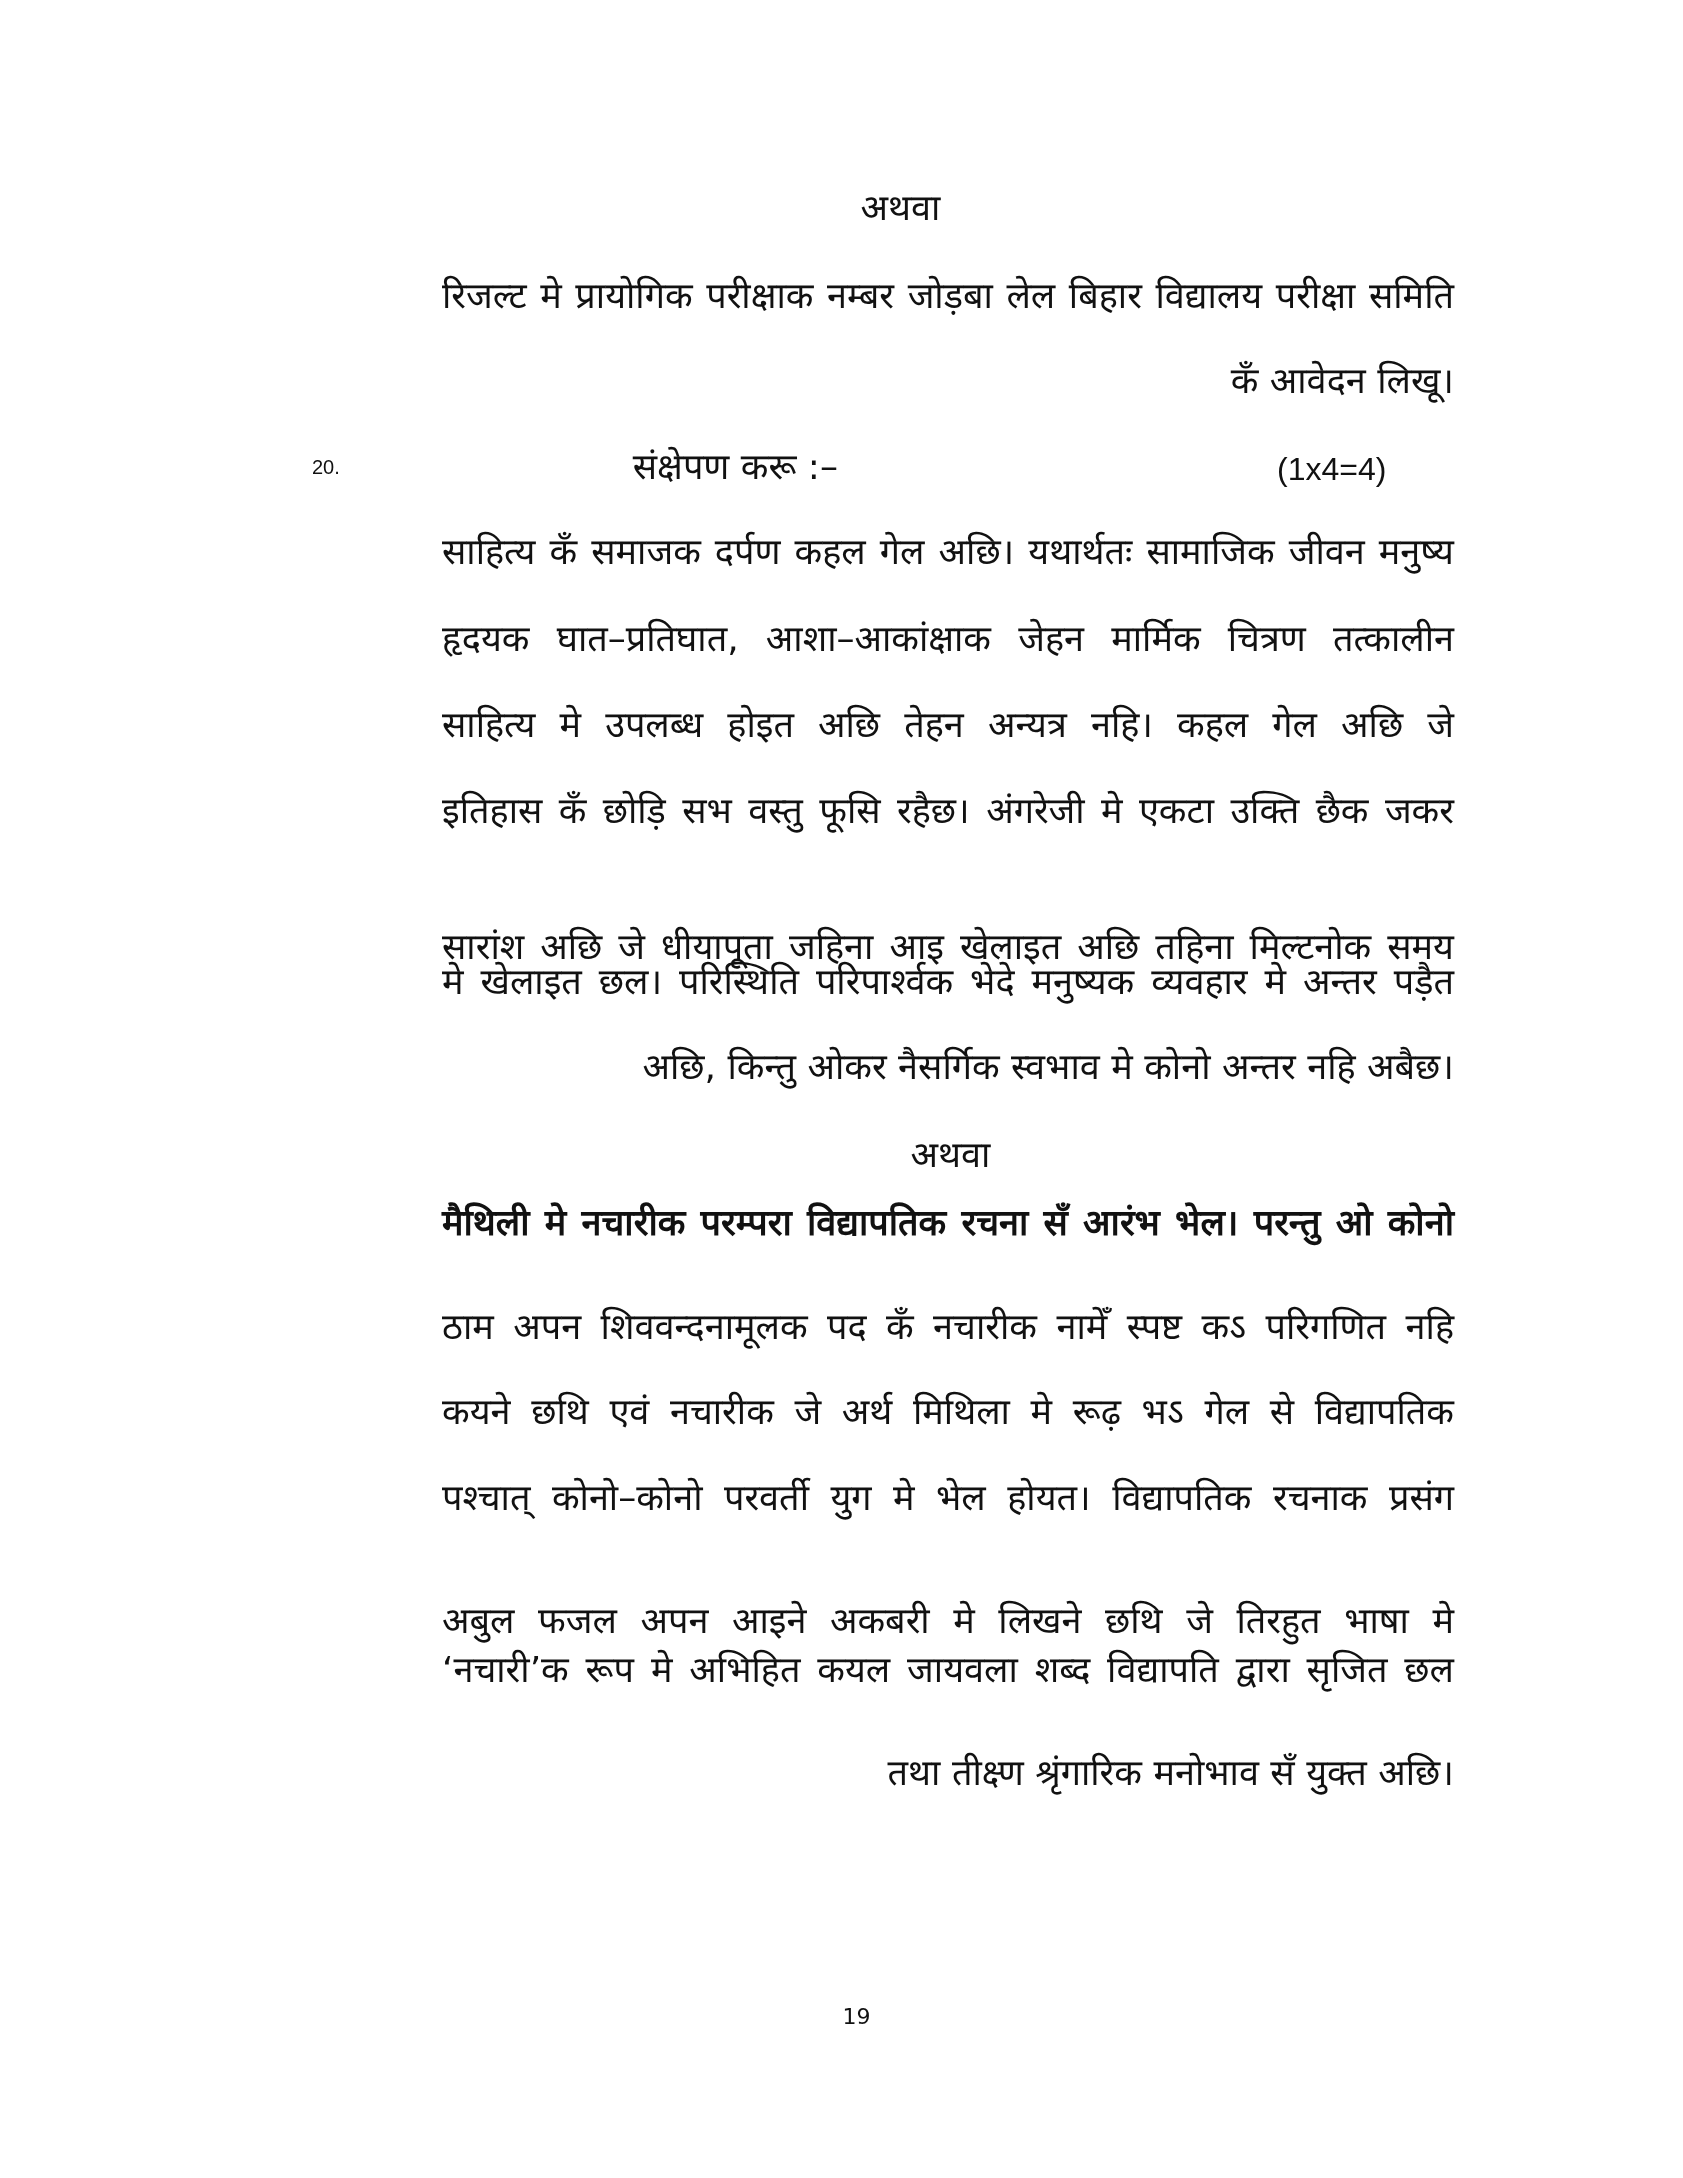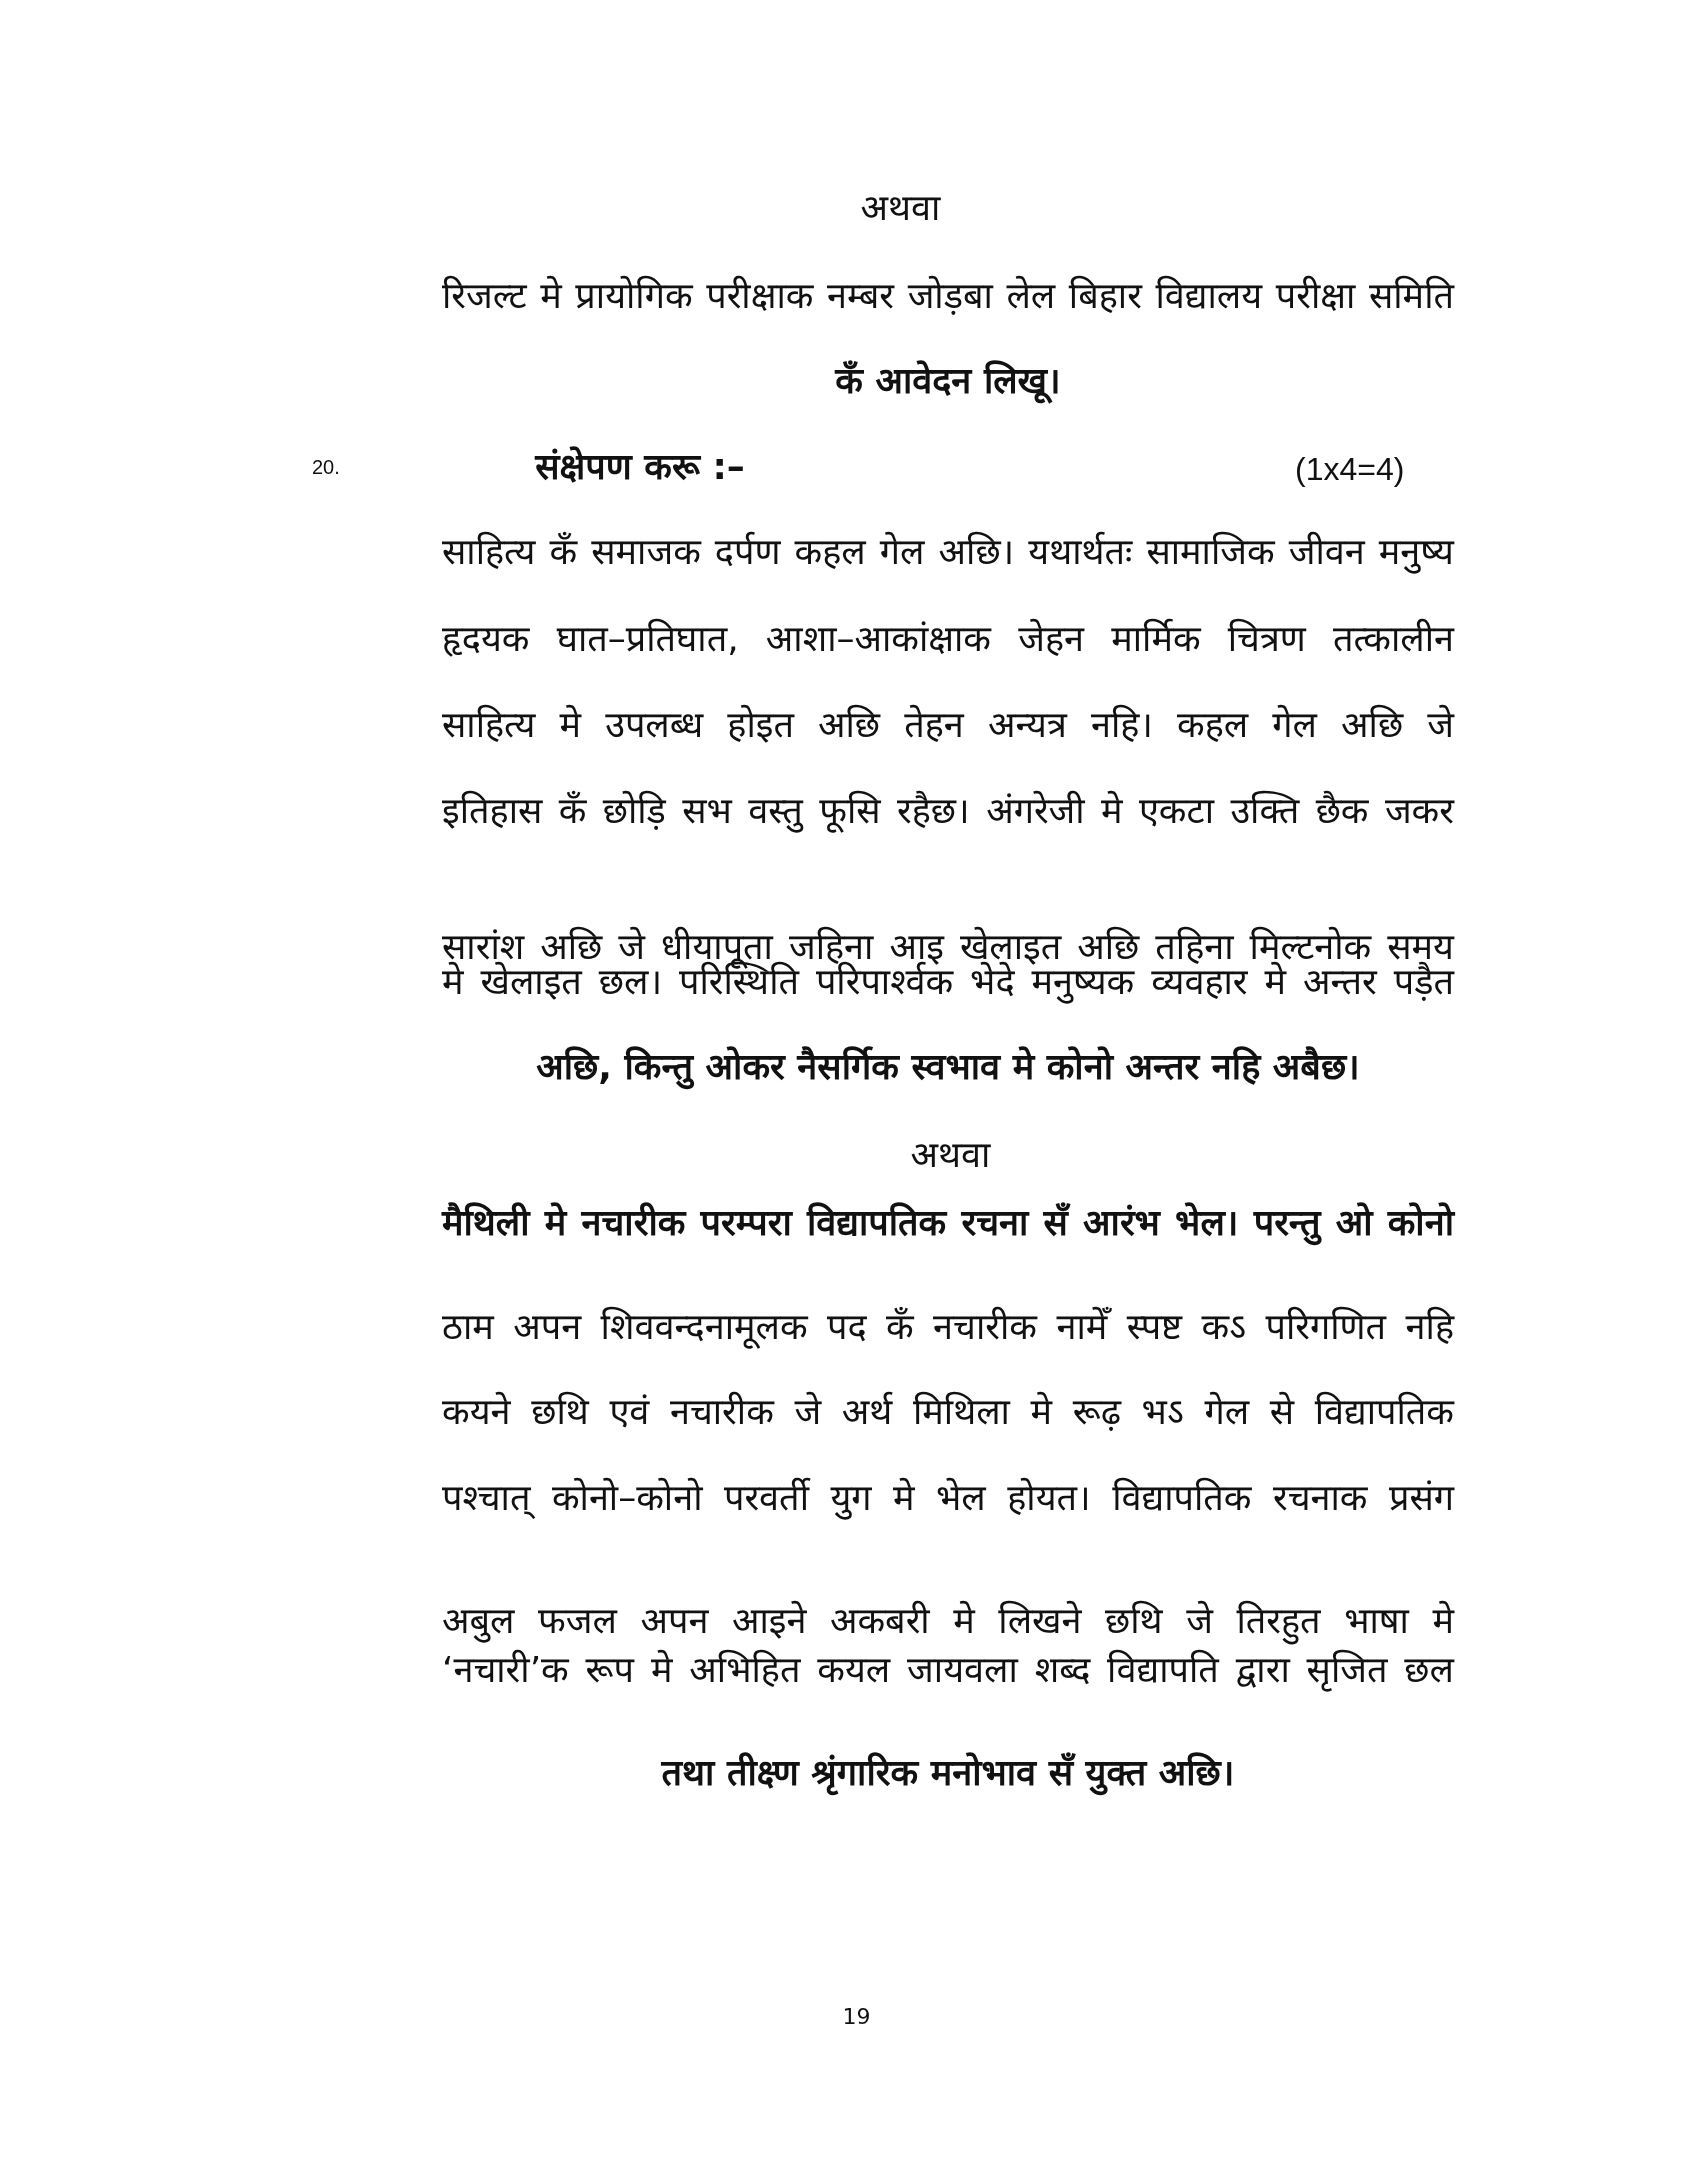--- a/index.html
+++ b/index.html
@@ -31,22 +31,21 @@
     font-size: 36px;
     white-space: nowrap;
     transform: translateY(-25px);
   }
   .just {
     text-align: justify;
     text-align-last: justify;
     white-space: normal;
   }
   .last {
-    text-align: center;
-    font-weight: bold;
+    text-align: right;
   }
   .center-head {
     position: absolute;
     height: 50px;
     line-height: 50px;
     font-size: 36px;
     text-align: center;
     transform: translateY(-25px);
   }
   .qnum {
@@ -60,21 +59,20 @@
     text-align: center;
   }
   .marks {
     position: absolute;
     left: 1277px;
     height: 50px;
     line-height: 50px;
     font-family: "Liberation Sans", sans-serif;
     font-size: 32px;
     transform: translateY(-25px);
-    margin-left: 18px;
   }
   .pagenum {
     position: absolute;
     left: 0;
     width: 1713px;
     text-align: center;
     top: 2002px;
     font-family: "DejaVu Sans", sans-serif;
     font-size: 22px;
     line-height: 30px;

